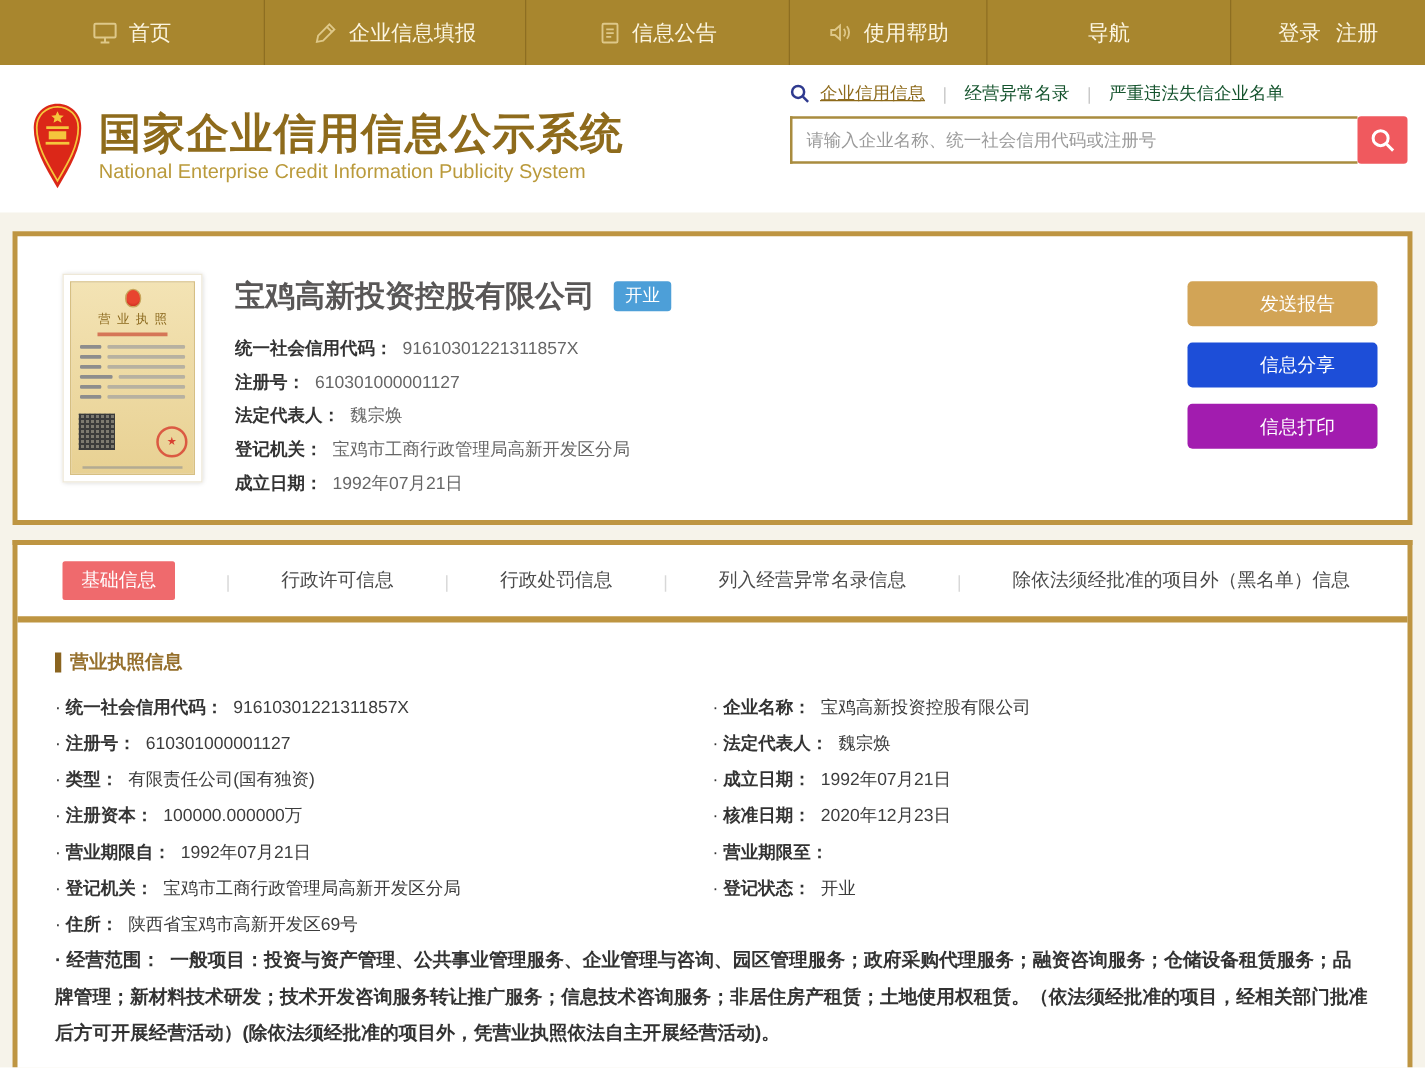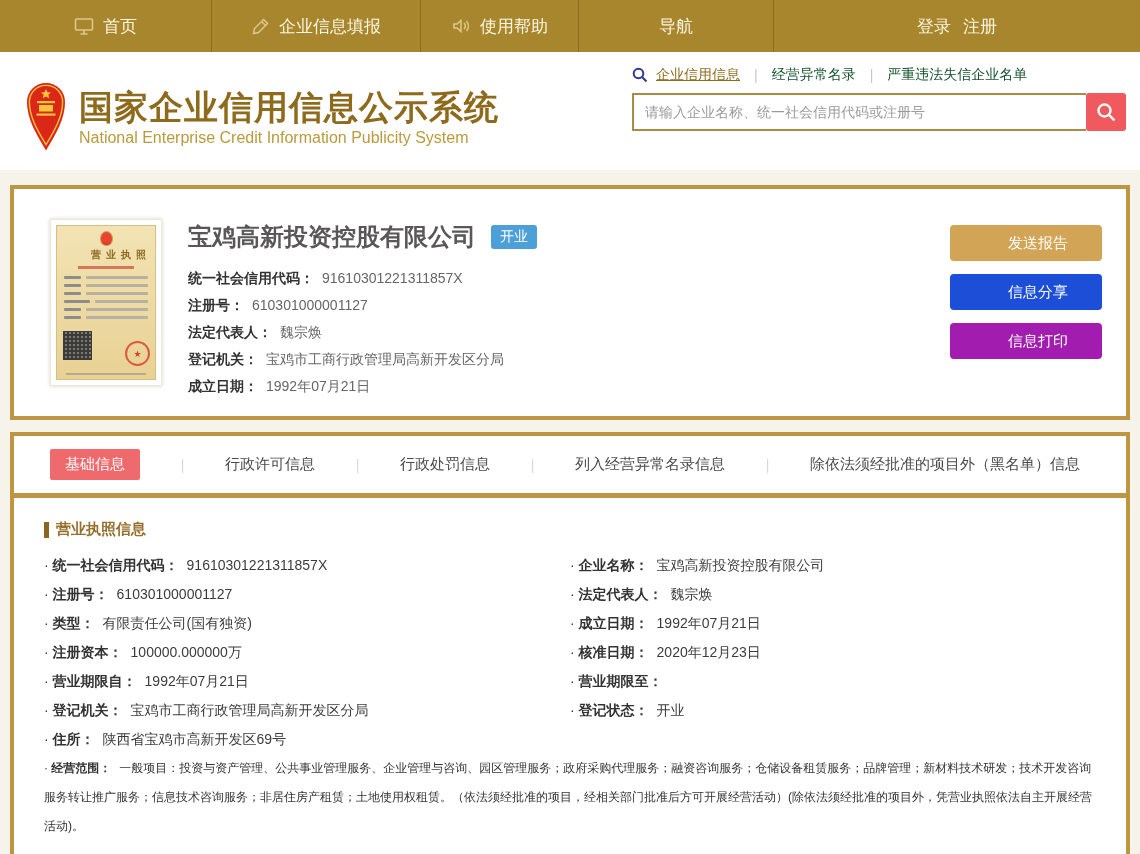--- a/index.html
+++ b/index.html
@@ -41,22 +41,22 @@
   .card{background:#fff;border:4px solid #BE9542;}
 
   
   .summary-card{display:flex;padding:30px 24px 16px 36px;}
   .license-thumb{width:112px;height:167px;background:#fff;border:1px solid #eee8d8;
     box-shadow:0 0 4px rgba(0,0,0,.18);padding:5px;flex-shrink:0;}
   .lic-inner{position:relative;width:100%;height:100%;
     background:linear-gradient(180deg,#F3E3B4,#E8D193);border:1px solid #D6BF83;padding:3px 4px;}
   .lic-emblem{width:13px;height:15px;margin:2px auto 2px;border-radius:50% 50% 46% 46%;
     background:radial-gradient(circle at 50% 40%,#E8442F 55%,#BD2317 100%);border:1px solid #C8A45A;}
-  .lic-title{font-size:10px;color:#8C6A1F;text-align:right;letter-spacing:5px;
-    padding-left:5px;font-weight:bold;}
+  .lic-title{font-size:10px;color:#8C6A1F;text-align:center;letter-spacing:5px;
+    padding-left:5px;font-weight:normal;}
   .lic-redline{width:56px;height:3px;background:rgba(198,62,42,.65);margin:4px auto 7px;}
   .lr{display:flex;gap:5px;margin-bottom:5px;padding:0 3px;align-items:center;}
   .lr i{display:block;height:3px;border-radius:1px;}
   .lr .a{width:17px;background:#8d8d8d;}
   .lr .b{flex:1;background:#b7b1a1;}
   .lic-qr{position:absolute;left:6px;bottom:19px;width:29px;height:29px;
     background:repeating-linear-gradient(0deg,#3b3b3b 0 2px,transparent 2px 4px),
                repeating-linear-gradient(90deg,#3b3b3b 0 2px,#7d7a70 2px 4px);}
   .lic-seal{position:absolute;right:5px;bottom:13px;width:25px;height:25px;
     border:2px solid rgba(214,48,38,.75);border-radius:50%;color:rgba(214,48,38,.9);
@@ -93,21 +93,21 @@
   .section-title{display:flex;align-items:center;gap:7px;margin:2px 0 12px;}
   .section-title .bar{width:5px;height:16px;background:#8A6420;}
   .section-title .txt{font-size:15px;color:#96702D;font-weight:bold;}
   .detail-grid{display:flex;}
   .dcol{width:50%;min-width:0;}
   .d-row{font-size:14px;line-height:29px;color:#333;white-space:nowrap;
     overflow:hidden;text-overflow:ellipsis;}
   .d-row::before{content:"· ";color:#333;}
   .d-row b{margin-right:8px;}
   .d-row .val{color:#3c3c3c;}
-  .scope-row{font-size:12px;line-height:29px;color:#333;margin-top:0;}
+  .scope-row{font-size:15px;line-height:29px;color:#333;margin-top:0;font-weight:bold;}
   .scope-row::before{content:"· ";}
   .scope-row b{margin-right:8px;}
 </style>
 </head>
 <body>
 
 <nav class="topnav">
   <div class="nav-cell" style="flex:0 0 212px">
     <span style="display:flex">
       <svg width="20" height="19" viewBox="0 0 20 19" fill="none" stroke="#E8D49A" stroke-width="1.6">
@@ -118,20 +118,29 @@
     <span>首页</span>
   </div>
   <div class="nav-cell" style="flex:0 0 209px">
     <span style="display:flex">
       <svg width="19" height="19" viewBox="0 0 19 19" fill="none" stroke="#E8D49A" stroke-width="1.5">
         <path d="M12.5 2.5l4 4L7.5 15.5 2.5 16.5l1-5z"></path>
           <path d="M10.5 4.5l4 4"></path>
       </svg>
       </span>
     <span>企业信息填报</span>
+  </div>
+  <div class="nav-cell" style="flex:0 0 211px">
+    <span style="display:flex">
+      <svg width="18" height="19" viewBox="0 0 18 19" fill="none" stroke="#E8D49A" stroke-width="1.5">
+        <rect x="3" y="2" width="12" height="15" rx="1"></rect>
+          <path d="M6 6.5h6M6 9.5h6M6 12.5h4"></path>
+      </svg>
+      </span>
+    <span>信息公告</span>
   </div>
   <div class="nav-cell" style="flex:0 0 158px">
     <span style="display:flex">
       <svg width="20" height="18" viewBox="0 0 20 18" fill="none" stroke="#E8D49A" stroke-width="1.5">
         <path d="M3 7v4h3l4 3.5v-11L6 7z"></path>
           <path d="M13 6a4.5 4.5 0 010 6M15.5 4a8 8 0 010 10"></path>
       </svg>
       </span>
     <span>使用帮助</span>
   </div>

